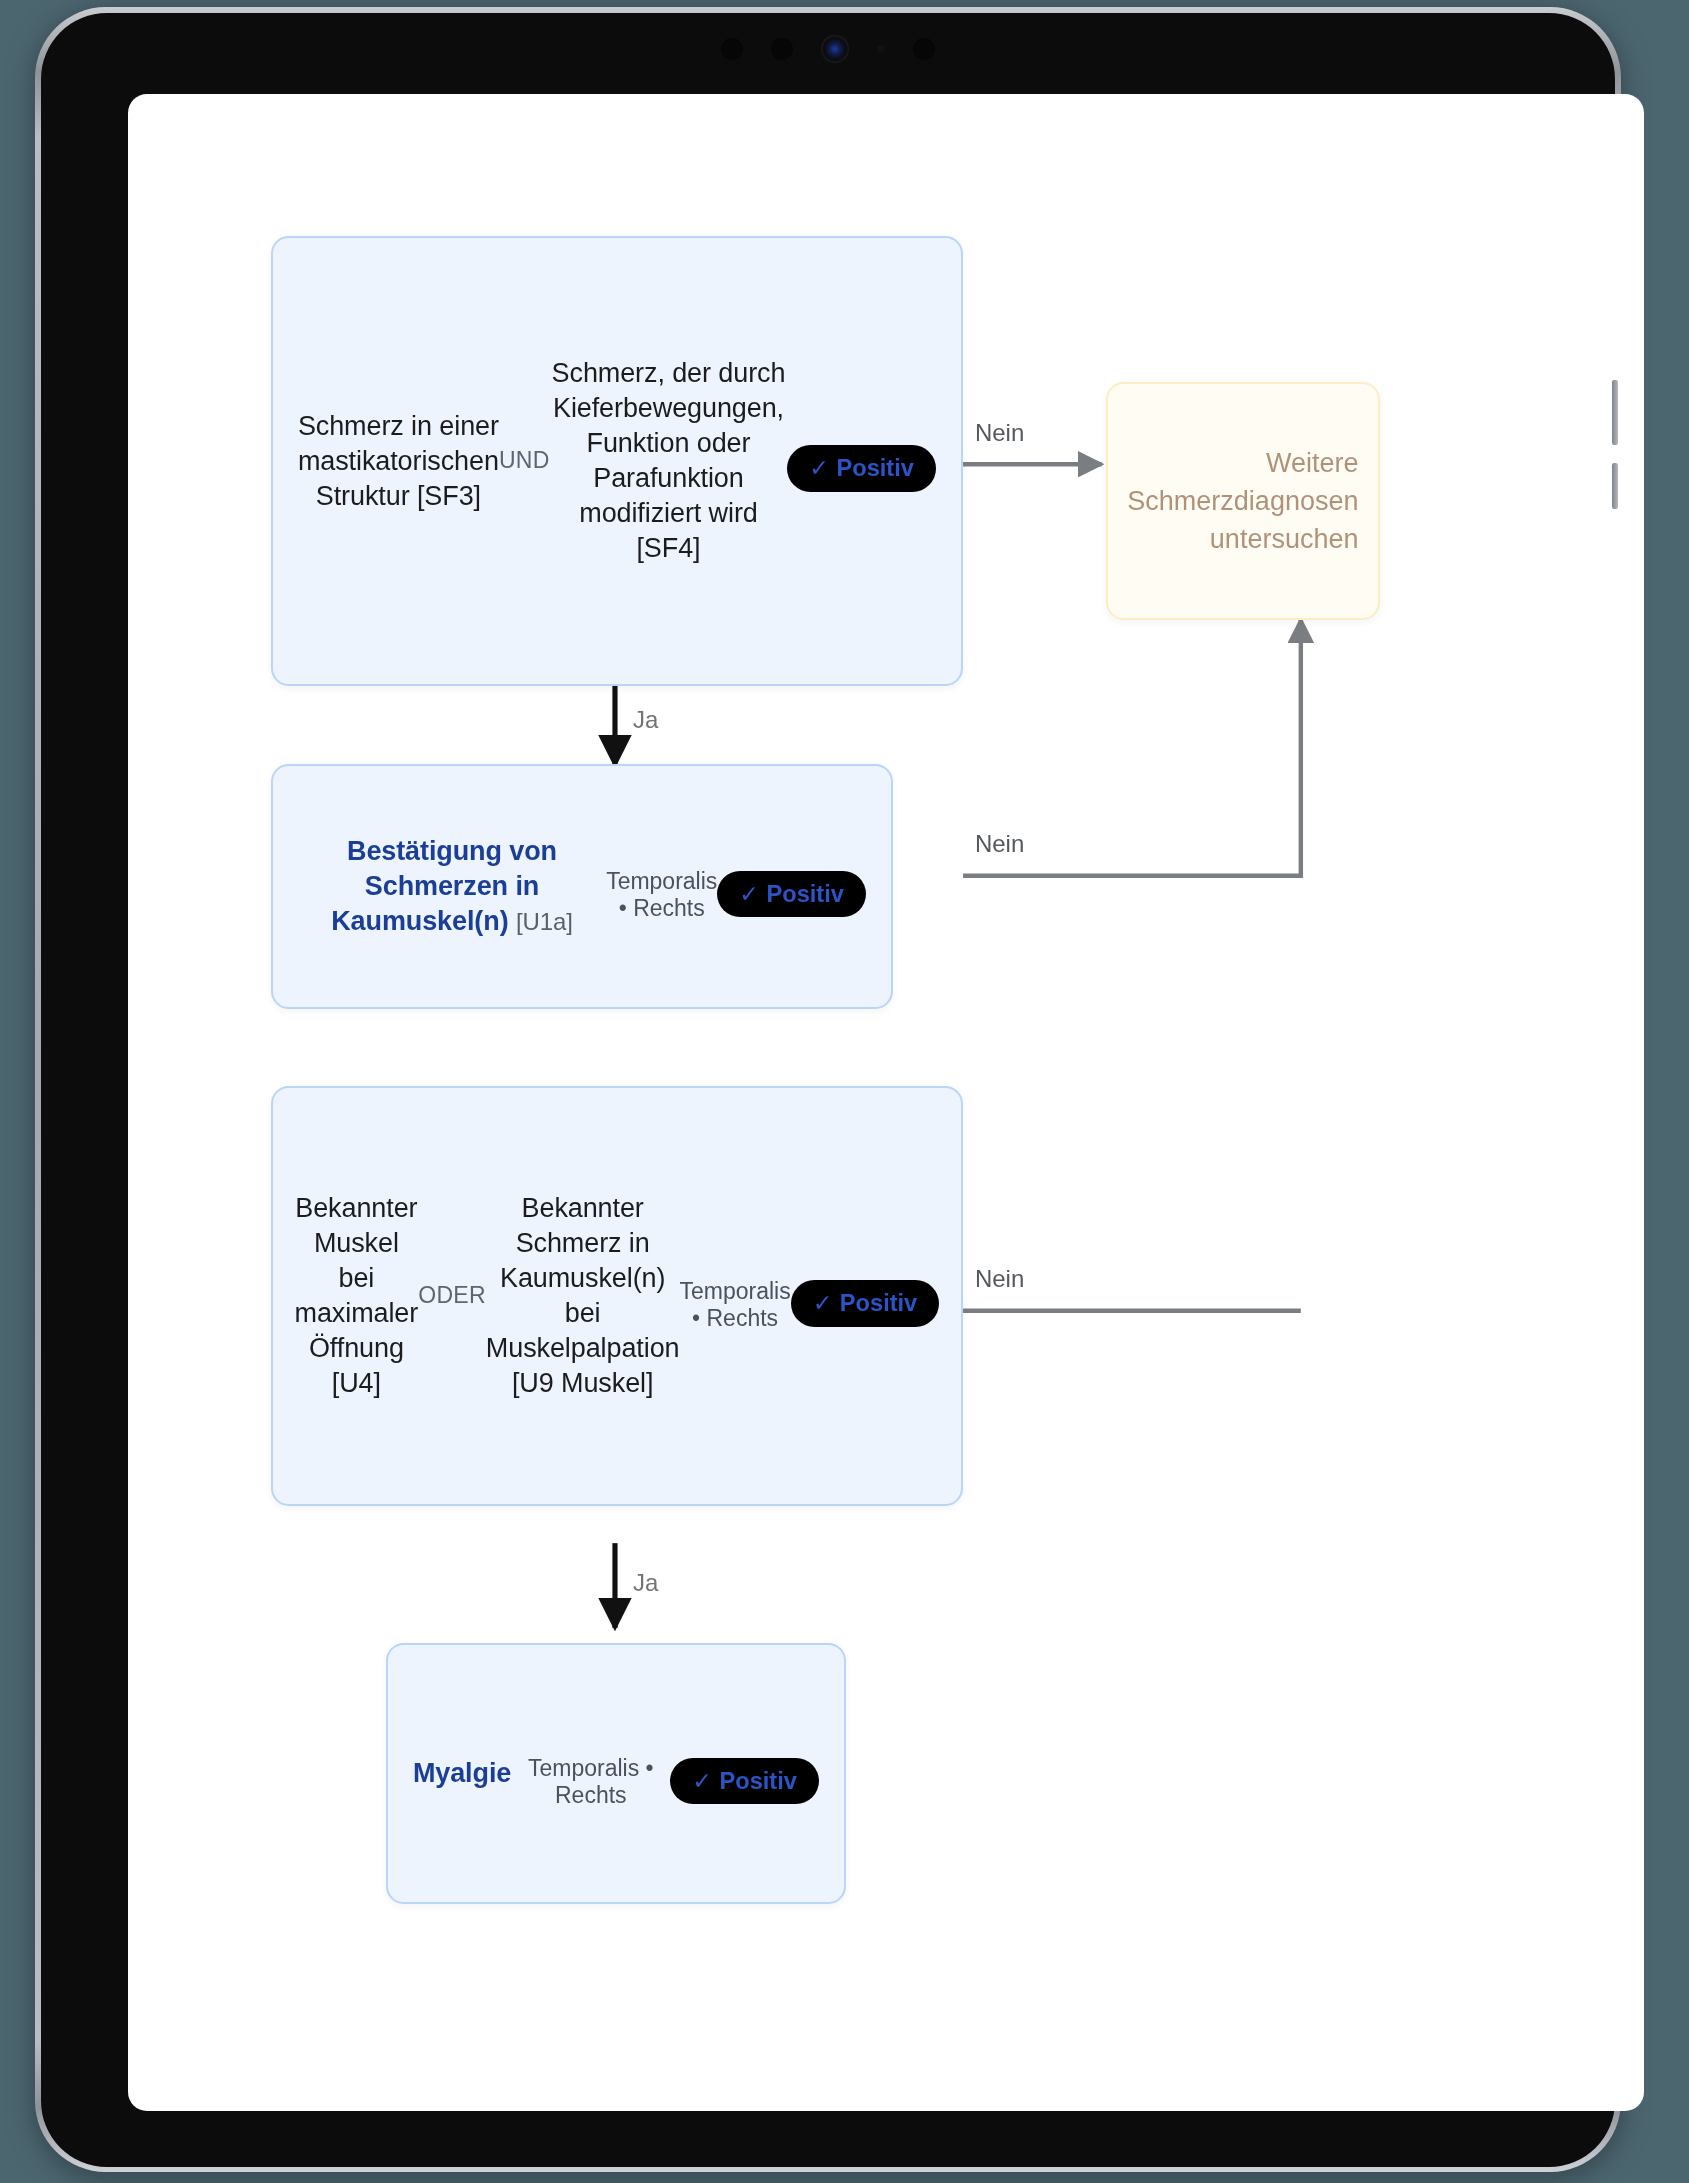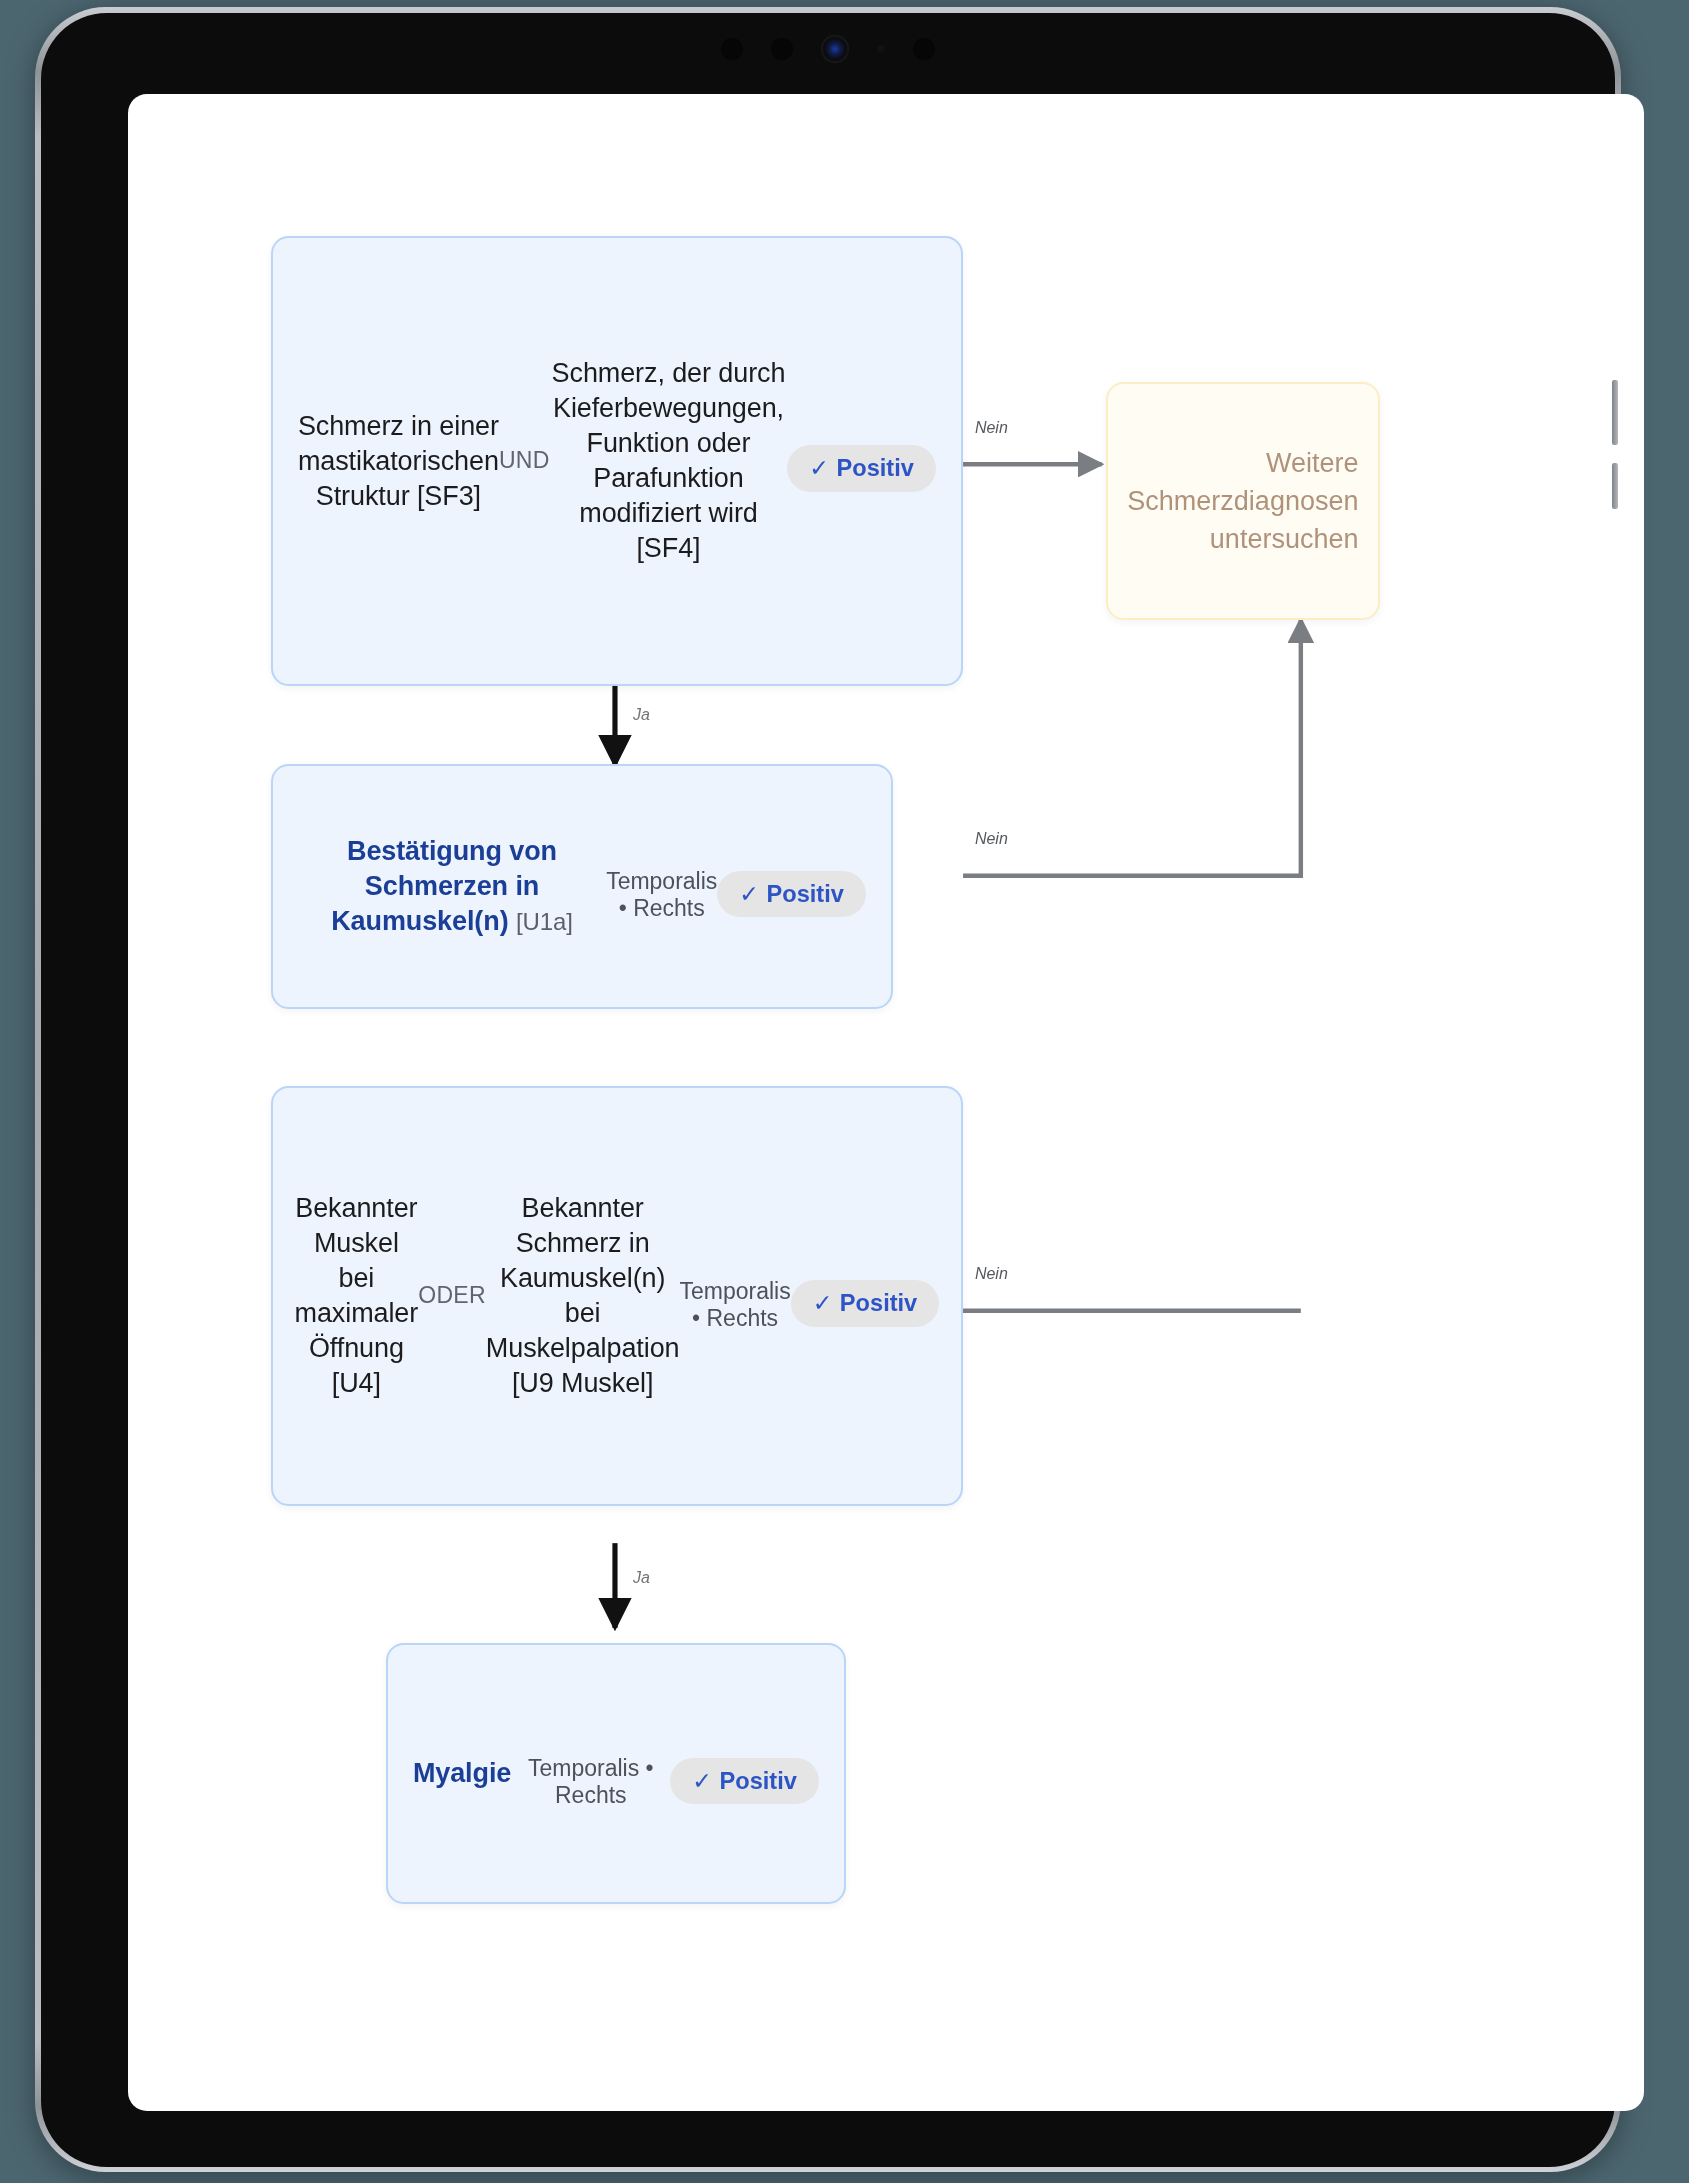--- a/index.html
+++ b/index.html
@@ -146,45 +146,44 @@
     margin: 10.3px 0 11.8px 0;
     letter-spacing: 0.3px;
   }
   .node-sub {
     font-size: 23px;
     color: #4d5159;
     margin-top: 17px;
   }
   .badge {
     margin-top: 14.8px;
-    background: #e5e5e5;
+    background: #000000;
     color: #2c54c6;
     font-size: 23.6px;
     border-radius: 737px;
     padding: 8.9px 22px 9.6px 22px;
     font-weight: 600;
     white-space: nowrap;
   }
   .badge .chk { margin-right: 7.4px; font-weight: 500; }
 
   .yellow-text {
     font-size: 27px;
     line-height: 1.42;
     color: #b0927b;
     text-align: right;
   }
 
   
   .edge-label {
     position: absolute;
-    font-size: 16px;
+    font-size: 24px;
     color: #55585d;
     background: transparent;
     white-space: nowrap;
-    font-style: italic;
   }
   .edge-label-dark { color: #737373; }
 
   svg.edges {
     position: absolute;
     left: 0; top: 0;
     width: 1516px;
     height: 2017px;
     overflow: visible;
     pointer-events: none;

